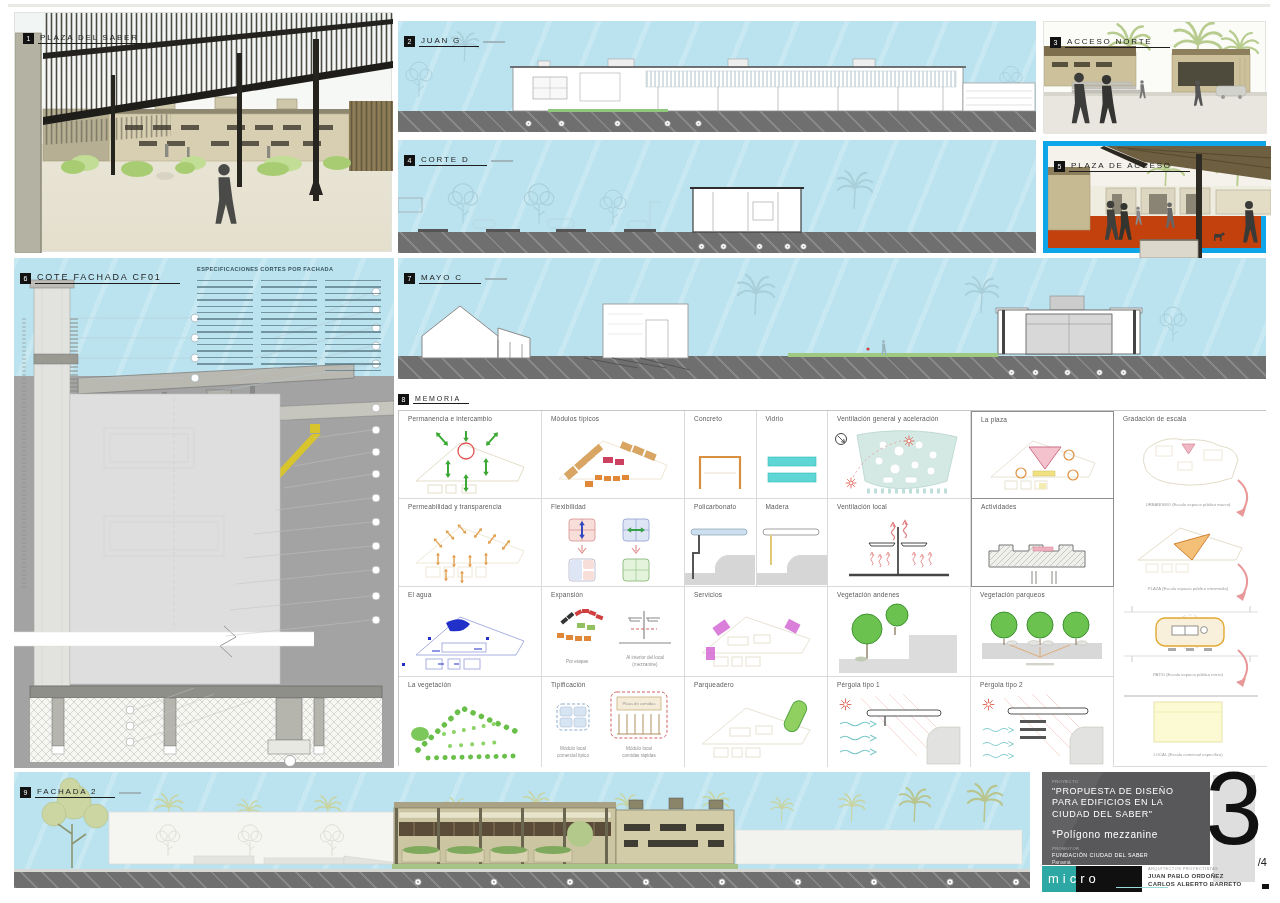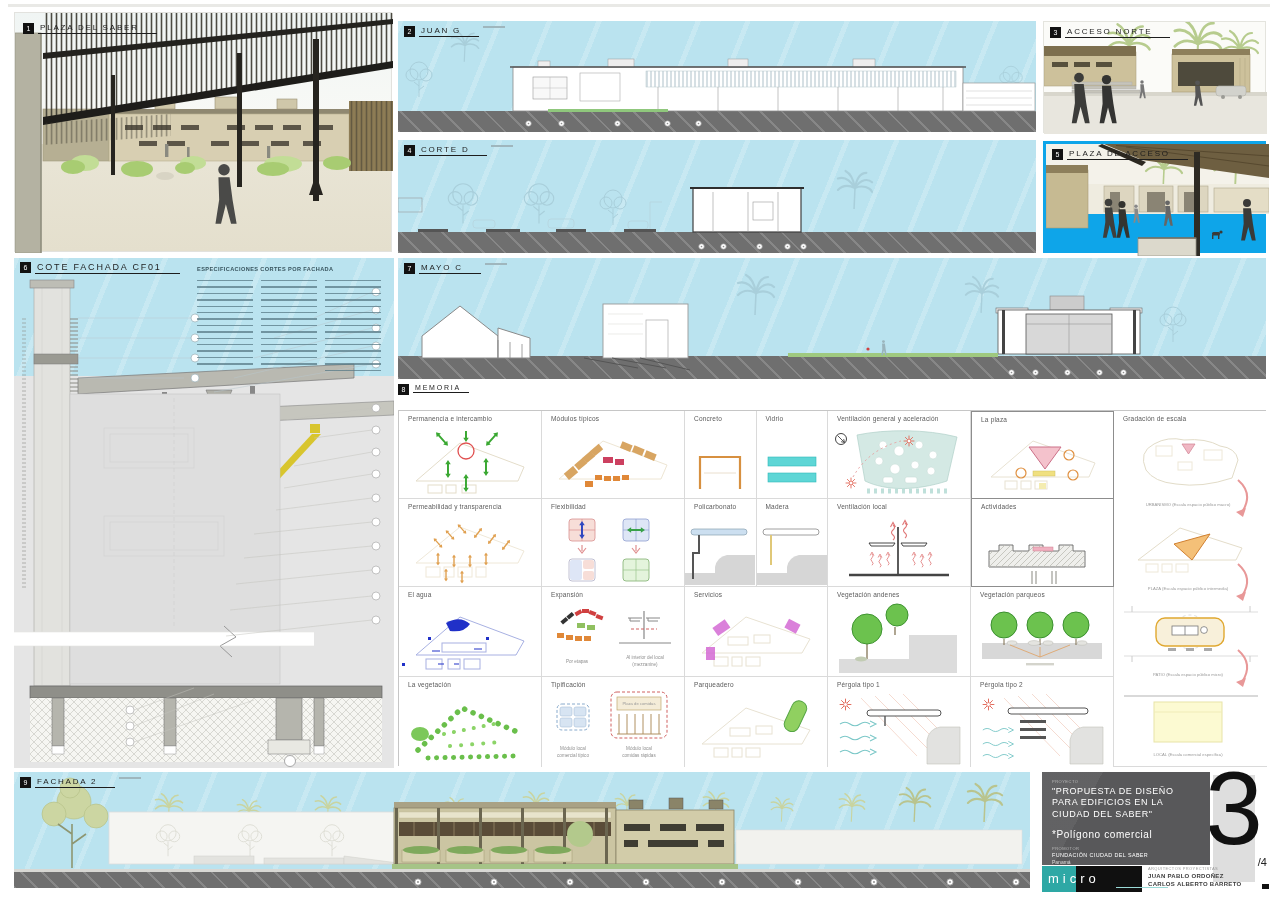--- a/index.html
+++ b/index.html
@@ -1,20 +1,20 @@
 <!DOCTYPE html>
 <html><head>
 <meta charset="utf-8">
 <style>
   html,body{margin:0;padding:0;background:#fff;font-family:"Liberation Sans",sans-serif;}
   #board{position:relative;width:1280px;height:903px;background:#fff;overflow:hidden;}
   .panel{position:absolute;box-sizing:border-box;}
   .sky{background:#bae3ef;background-image:repeating-linear-gradient(112deg,rgba(255,255,255,.20) 0 5px,rgba(255,255,255,0) 5px 46px);}
   .ground{position:absolute;left:0;right:0;background:#6f6f6f;background-image:repeating-linear-gradient(45deg,rgba(255,255,255,.17) 0 2px,rgba(255,255,255,0) 2px 15px);}
-  .hd{position:absolute;display:flex;align-items:flex-start;gap:4px;z-index:6;}
+  .hd{position:absolute;display:flex;align-items:center;gap:4px;z-index:6;margin-top:10px;}
   .badge{width:11px;height:11px;background:#121212;color:#fff;font-size:7px;display:flex;align-items:center;justify-content:center;flex:0 0 auto;}
   .ttl{font-size:8px;letter-spacing:1.8px;color:#1d1d1d;border-bottom:1px solid #1d1d1d;padding:0 18px 1px 2px;white-space:nowrap;}
   .sc{display:inline-block;width:22px;height:2px;background:#9fb6bd;margin-bottom:0;}
   svg{display:block;}
   .ovl{position:absolute;left:0;top:0;z-index:3;}
   
   .mhead{position:absolute;top:8px;left:0;width:868px;display:flex;z-index:4;}
   .mhead div{font-size:10px;letter-spacing:2px;color:#2f2f2f;text-align:center;}
   .mgrid{position:absolute;left:0;top:26px;width:868px;height:356px;display:grid;grid-template-columns:143px 143px 143px 143px 143px 153px;grid-template-rows:88px 88px 90px 90px;border:1px solid #c6c6c6;box-sizing:border-box;background:#fff;}
   .cell{border-right:1px solid #dadada;border-bottom:1px solid #dadada;position:relative;overflow:hidden;box-sizing:border-box;background:#fff;}
@@ -297,21 +297,21 @@
     <rect x="172" y="64" width="30" height="10" rx="3" fill="#d2d2cc" stroke="#b0b0a8" stroke-width=".6"></rect>
     <circle cx="179" cy="75" r="2" fill="#9a9a94"></circle>
         <circle cx="196" cy="75" r="2" fill="#9a9a94"></circle>
     <use href="#person" width="22" height="54" style="color:#3c3c3a" transform="translate(24,50)"></use>
     <use href="#person" width="21" height="52" style="color:#343432" transform="translate(52,52)"></use>
     <use href="#person" width="11" height="27" style="color:#555" transform="translate(148,58)"></use>
     <use href="#person" width="8" height="19" style="color:#777" transform="translate(94,58)"></use>
   </svg>
 </div>
 
-<div class="panel" style="left:1043px;top:141px;width:223px;height:112px;background:#0ea5e9;border:3px solid #0ea5e9;">
+<div class="panel" style="left:1043px;top:141px;width:223px;height:112px;background:#c2410c;border:5px solid #0ea5e9;">
   <div class="hd" style="left:6px;top:5px;">
         <span class="badge">5</span>
         <span class="ttl">PLAZA DE ACCESO</span>
       </div>
   <svg class="ovl" width="223" height="112" viewBox="0 0 223 112">
     <rect x="0" y="0" width="223" height="42" fill="#f4f2ea"></rect>
     <use href="#palm" width="40" height="44" style="color:#b7cc8e" transform="translate(98,4)"></use>
     <use href="#palm" width="48" height="50" style="color:#b7cc8e" transform="translate(166,0)"></use>
     <rect x="0" y="40" width="223" height="30" fill="#efece0"></rect>
     <g fill="#ddd6c0" stroke="#b0a88e" stroke-width=".6">
@@ -342,21 +342,21 @@
     <use href="#person" width="18" height="45" style="color:#3a3a38" transform="translate(192,54)"></use>
     <g fill="#3a3a38">
           <rect x="166" y="88" width="8" height="3.4" rx="1.5"></rect>
           <rect x="166" y="91" width="1.4" height="4"></rect>
           <rect x="172" y="91" width="1.4" height="4"></rect>
           <circle cx="175" cy="88" r="1.6"></circle>
         </g>
   </svg>
 </div>
 
-<div class="panel" style="left:14px;top:258px;width:380px;height:510px;background:#e5e5e5;">
+<div class="panel" style="left:14px;top:258px;width:380px;height:510px;background:#a3a3a3;">
   <div class="sky" style="position:absolute;left:0;top:0;width:380px;height:118px;"></div>
   <div class="hd" style="left:6px;top:4px;">
         <span class="badge">6</span>
         <span class="ttl" style="font-size:9px">COTE FACHADA CF01</span>
       </div>
   <div class="spectitle" style="left:183px;top:8px;">ESPECIFICACIONES CORTES POR FACHADA</div>
   <div class="speclines" style="left:183px;top:22px;width:56px;height:88px;"></div>
   <div class="speclines" style="left:247px;top:22px;width:56px;height:88px;"></div>
   <div class="speclines" style="left:311px;top:22px;width:56px;height:92px;"></div>
   <svg class="ovl" width="380" height="510" viewBox="0 0 380 510">
@@ -1104,21 +1104,21 @@
           <use href="#pile" width="8" height="8" transform="translate(856,106)"></use>
           <use href="#pile" width="8" height="8" transform="translate(932,106)"></use>
           <use href="#pile" width="8" height="8" transform="translate(998,106)"></use>
     </g>
   </svg>
 </div>
 
 <div class="tb-dark">
   <div class="tb-tiny" style="margin-top:0">PROYECTO</div>
   <div class="tb-title">"PROPUESTA DE DISEÑO PARA EDIFICIOS EN LA CIUDAD DEL SABER"</div>
-  <div class="tb-sub">*Polígono comercial</div>
+  <div class="tb-sub">*Polígono mezzanine</div>
   <div class="tb-tiny">PROMOTOR</div>
   <div class="tb-small">FUNDACIÓN CIUDAD DEL SABER</div>
   <div class="tb-xs">Panamá</div>
   <div class="tb-xs" style="margin-top:6px">MAYO DE 2008</div>
 </div>
 
 <div class="sheetbox">
   <div class="sheetnum">3</div>
   <div class="sheettot">/4</div>
 </div>

